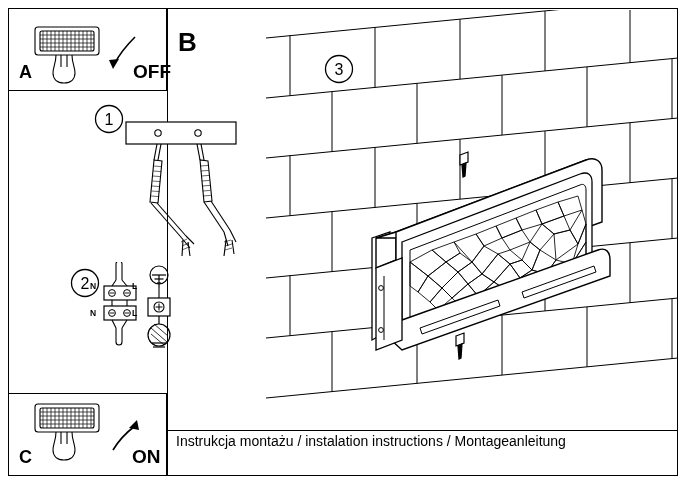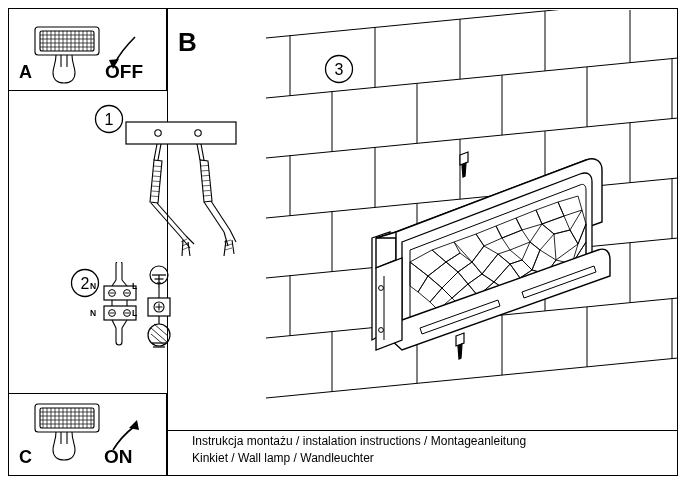--- a/index.html
+++ b/index.html
@@ -38,31 +38,31 @@
   }
   .lbl-letter {
     font-size: 18px;
     font-weight: bold;
     color: #000;
   }
   .lbl-state {
     font-size: 19px;
     font-weight: bold;
     color: #000;
+    margin-left: 28px;
   }
   .lbl-term {
     font-size: 8.5px;
     font-weight: bold;
     color: #000;
   }
   .caption {
-    font-size: 12px;
+    font-size: 14px;
     color: #000;
     line-height: 13px;
-    margin-left: 16px;
   }
 
   
   .panel {
     position: absolute;
     border: 1.3px solid #000;
     box-sizing: border-box;
     background: #fff;
   }
 
@@ -317,21 +317,20 @@
     </svg>
   </div>
 
   <div class="abs lbl-term" style="left:90px; top:281px;">N</div>
   <div class="abs lbl-term" style="left:132px; top:281px;">L</div>
   <div class="abs lbl-term" style="left:90px; top:308px;">N</div>
   <div class="abs lbl-term" style="left:132px; top:308px;">L</div>
 
   <div class="divider-h" style="left:167px; top:430px; width:511px;"></div>
   <div class="abs caption" style="left:176px; top:435px;">Instrukcja montażu / instalation instructions / Montageanleitung</div>
-  <div class="abs caption" style="left:176px; top:452px;">Kinkiet / Wall lamp / Wandleuchter</div>
 
   <div class="abs" style="left:322px; top:52px;">
     <svg width="34" height="34" viewBox="0 0 34 34">
       <circle cx="17" cy="17" r="13.5" fill="#fff" stroke="#000" stroke-width="1.3"></circle>
       <text x="17" y="23" text-anchor="middle" font-family="Liberation Sans, sans-serif" font-size="16" fill="#000">3</text>
     </svg>
   </div>
 
   <div class="abs" style="left:250px; top:10px;">
     <svg width="428" height="420" viewBox="0 0 428 420">

